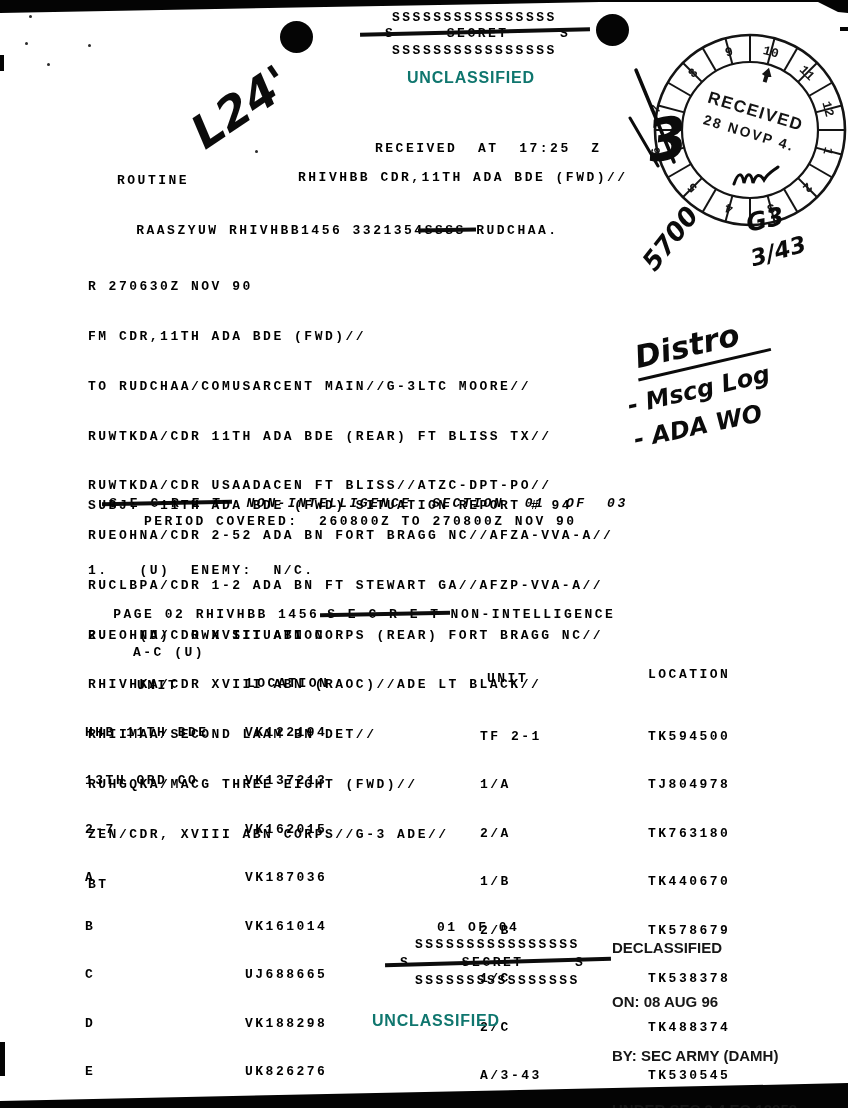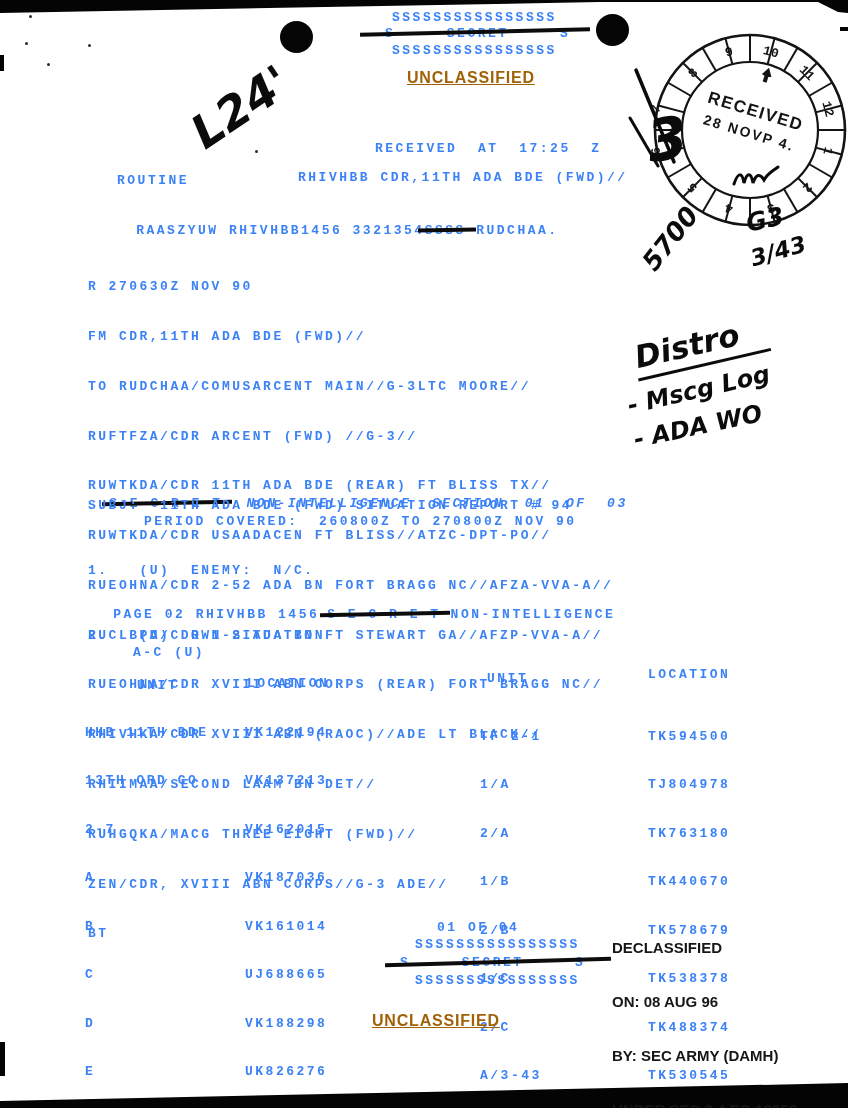--- a/index.html
+++ b/index.html
@@ -1,21 +1,21 @@
 <!DOCTYPE html>
 <html><head>
 <meta charset="utf-8">
 <style>
   html,body{margin:0;padding:0;background:#e8e8e8;}
   .page{position:relative;width:848px;height:1108px;background:#ffffff;overflow:hidden;
         font-family:"Liberation Mono",monospace;}
   .t{position:absolute;font:700 13px "Liberation Mono",monospace;letter-spacing:2.5px;
-     color:#3b82f6;white-space:pre;line-height:16px;}
-  .sans{position:absolute;font:700 16px "Liberation Sans",sans-serif;color:#a16207;
-     letter-spacing:.8px;white-space:pre;text-decoration:underline;}
+     color:#000000;white-space:pre;line-height:16px;}
+  .sans{position:absolute;font:700 16px "Liberation Sans",sans-serif;color:#0f766e;
+     letter-spacing:.8px;white-space:pre;}
   .sans-sm{position:absolute;font:700 15px "Liberation Sans",sans-serif;color:#161616;
      white-space:pre;line-height:18px;}
   .bar{position:absolute;background:#0c0c0c;}
   .xs{position:relative;display:inline-block;}
   .xs::after{content:"";position:absolute;left:-7px;right:-10px;top:5px;height:3.5px;
      background:#0c0c0c;transform:rotate(-1.2deg);}
   .punch{position:absolute;width:33px;height:32px;border-radius:50%;background:#050505;}
   .hand{position:absolute;font-family:"DejaVu Sans",sans-serif;font-style:italic;
      font-weight:700;color:#0b0b0b;white-space:pre;}
   .speck{position:absolute;width:3px;height:3px;background:#2a2a2a;border-radius:50%;}
@@ -56,21 +56,20 @@
   <div class="t" style="left:95px;top:173px;margin-left:22px;">ROUTINE</div>
   <div class="t" style="left:298px;top:170px;">RHIVHBB CDR,11TH ADA BDE (FWD)//</div>
   <div class="t" style="left:95px;top:207px;">
     <span>RAASZYUW RHIVHBB1456 3321354</span><span class="xs">SSSS</span><span>-RUDCHAA.</span>
   </div>
 
   <div class="t" style="left:88px;top:246px;line-height:16.6px;">
     <div>R 270630Z NOV 90</div>
     <div>FM CDR,11TH ADA BDE (FWD)//</div>
     <div>TO RUDCHAA/COMUSARCENT MAIN//G-3LTC MOORE//</div>
-    <div>RUFTFZA/CDR ARCENT (FWD) //G-3//</div>
     <div>RUWTKDA/CDR 11TH ADA BDE (REAR) FT BLISS TX//</div>
     <div>RUWTKDA/CDR USAADACEN FT BLISS//ATZC-DPT-PO//</div>
     <div>RUEOHNA/CDR 2-52 ADA BN FORT BRAGG NC//AFZA-VVA-A//</div>
     <div>RUCLBPA/CDR 1-2 ADA BN FT STEWART GA//AFZP-VVA-A//</div>
     <div>RUEOHNA/CDR XVIII ABN CORPS (REAR) FORT BRAGG NC//</div>
     <div>RHIVHKA/CDR XVIII ABN (RAOC)//ADE LT BLACK//</div>
     <div>RHIIMAA/SECOND LAAM BN DET//</div>
     <div>RUHGQKA/MACG THREE EIGHT (FWD)//</div>
     <div>ZEN/CDR, XVIII ABN CORPS//G-3 ADE//</div>
     <div>BT</div>

